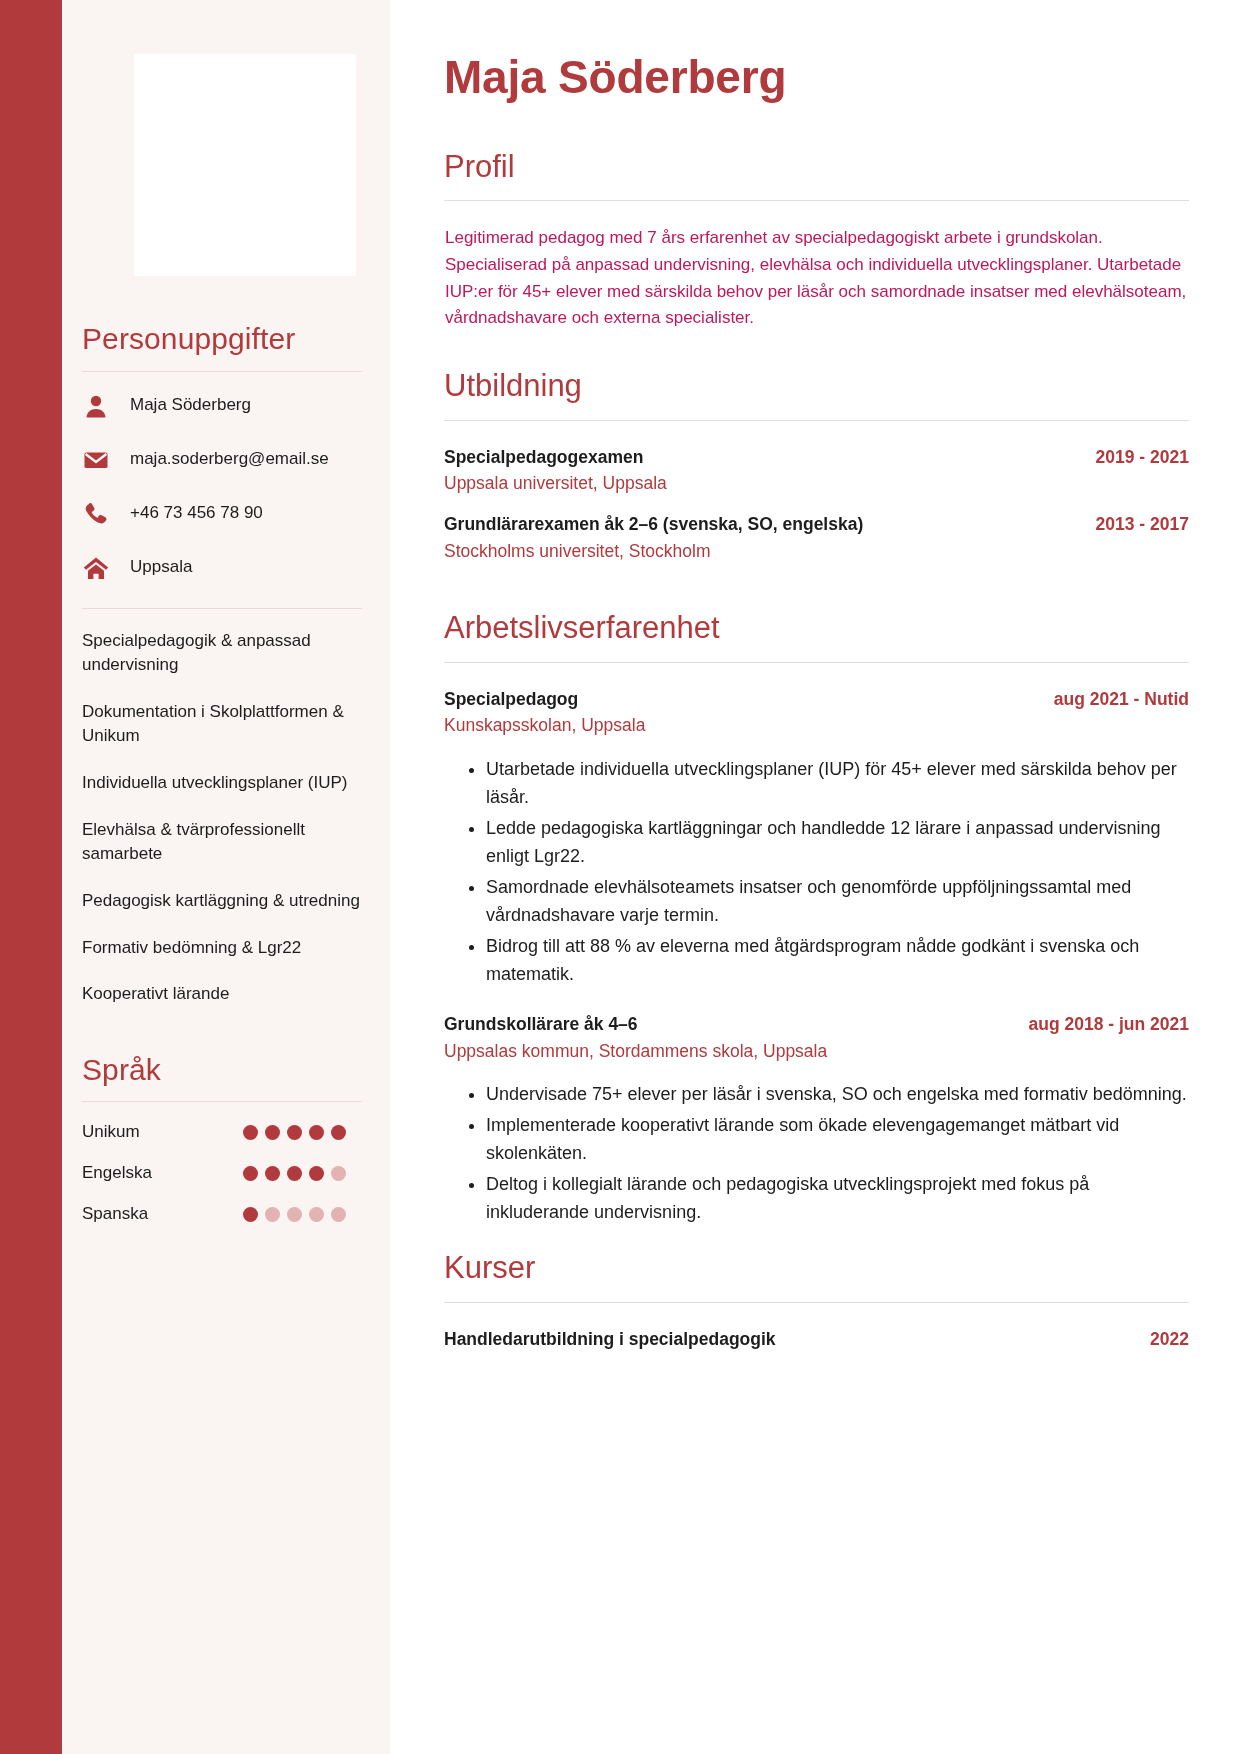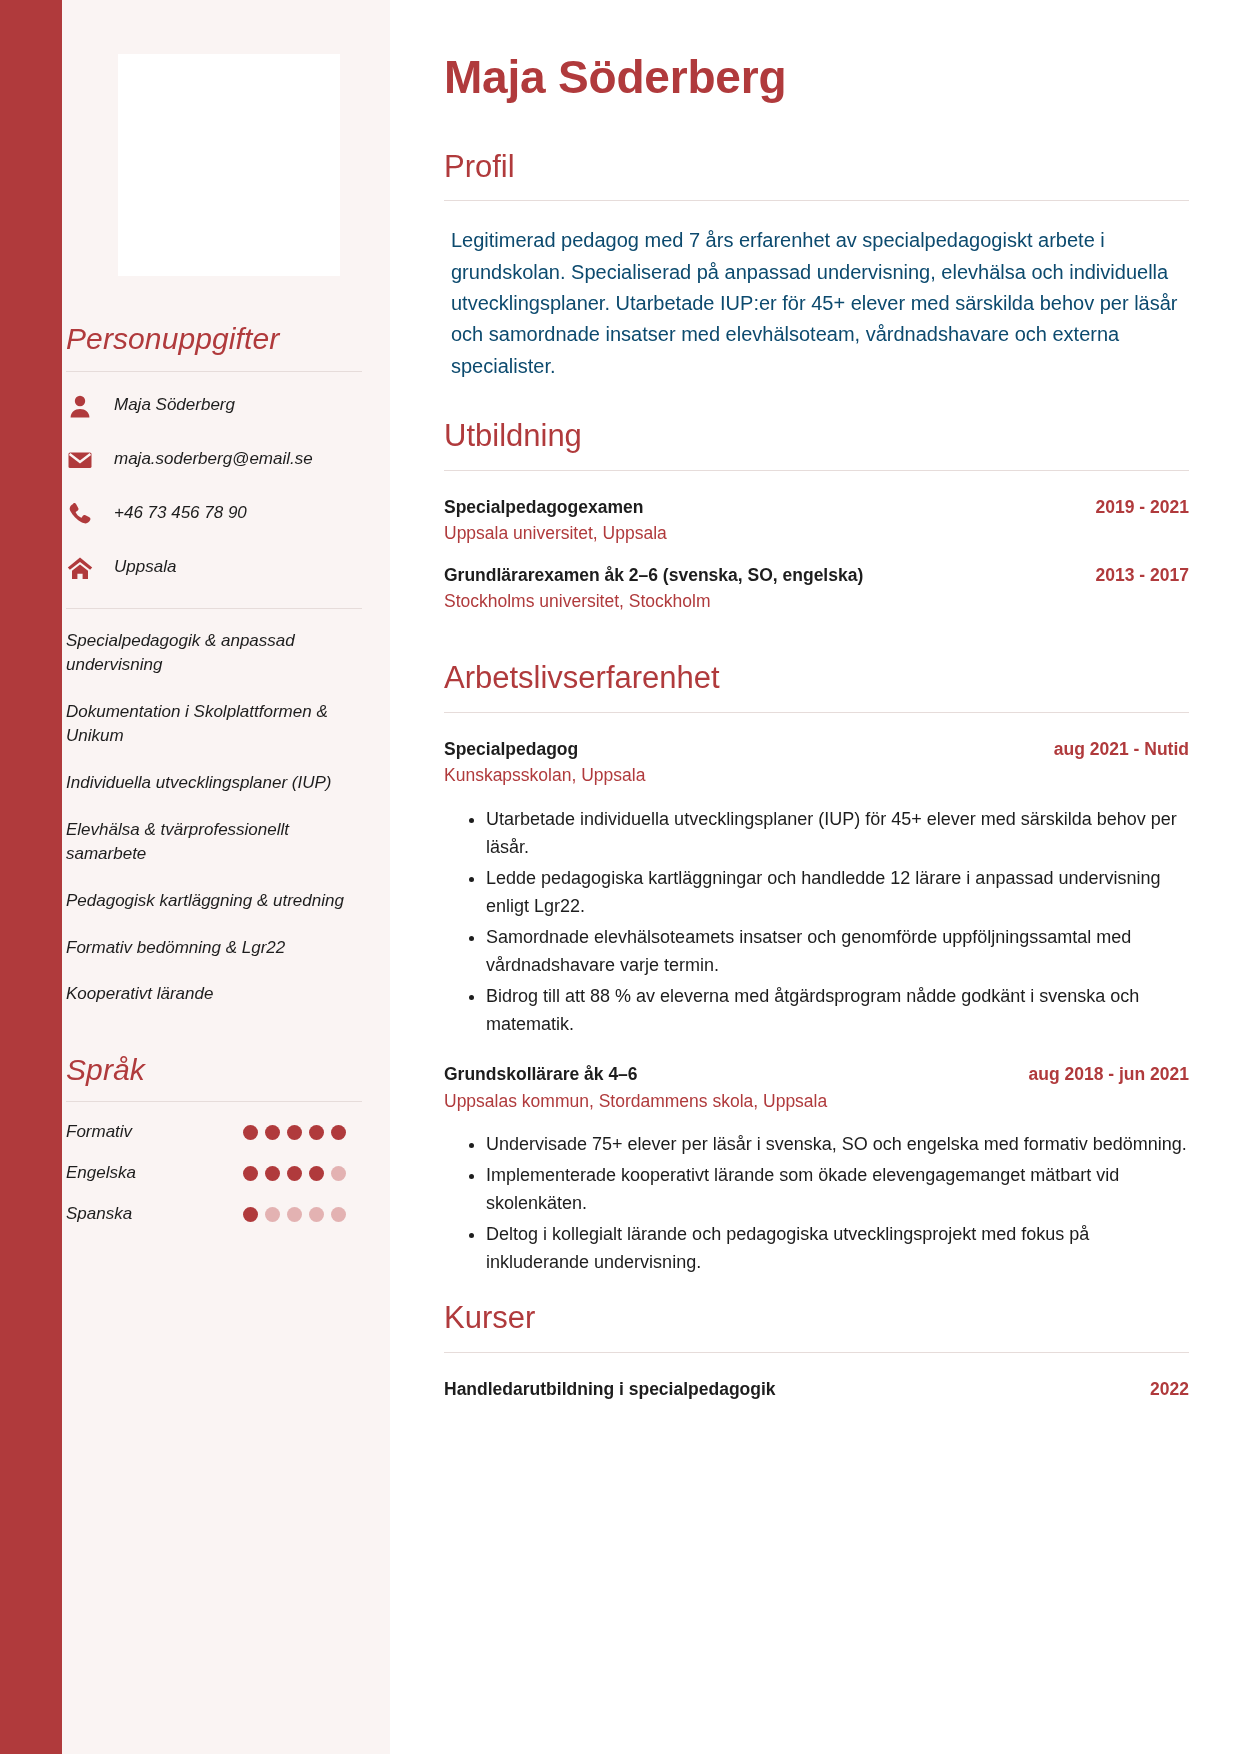--- a/index.html
+++ b/index.html
@@ -30,22 +30,21 @@
   
   .sidebar {
     flex: 0 0 328px;
     width: 328px;
     background: #faf4f3;
     padding: 0 0 0 0;
     box-sizing: border-box;
     height: 100%;
   }
   .sidebar-inner {
-    padding: 54px 28px 0 4px;
-    font-style: italic;
+    padding: 54px 28px 0 20px;
   }
   .photo-box {
     width: 222px;
     height: 222px;
     background: #ffffff;
     margin: 0 0 0 52px;
   }
   .side-heading {
     color: #b03a3c;
     font-size: 30px;
@@ -129,24 +128,24 @@
     font-weight: 400;
     margin: 0 0 0 0;
     line-height: 1.15;
   }
   .main-rule {
     border-bottom: 1px solid #e6dcda;
     margin-top: 16px;
     margin-bottom: 24px;
   }
   .profile-text {
-    font-size: 20px;
-    color: #0c4a6e;
+    font-size: 17px;
+    color: #be185d;
     line-height: 1.57;
-    margin: 0 0 36px 7px;
+    margin: 0 0 36px 1px;
   }
   .entry {
     margin: 0 0 16px 0;
   }
   .entry-head {
     display: flex;
     justify-content: space-between;
     align-items: center;
     gap: 24px;
   }
@@ -243,21 +242,21 @@
       <div class="skill-item">Individuella utvecklingsplaner (IUP)</div>
       <div class="skill-item">Elevhälsa &amp; tvärprofessionellt samarbete</div>
       <div class="skill-item">Pedagogisk kartläggning &amp; utredning</div>
       <div class="skill-item">Formativ bedömning &amp; Lgr22</div>
       <div class="skill-item">Kooperativt lärande</div>
 
       <h2 class="side-heading">Språk</h2>
       <div class="side-rule"></div>
 
       <div class="lang-row">
-        <span class="lang-name">Formativ</span>
+        <span class="lang-name">Unikum</span>
         <span class="dots">
             <span class="dot on"></span>
             <span class="dot on"></span>
             <span class="dot on"></span>
             <span class="dot on"></span>
             <span class="dot on"></span>
           </span>
       </div>
       <div class="lang-row">
         <span class="lang-name">Engelska</span>

